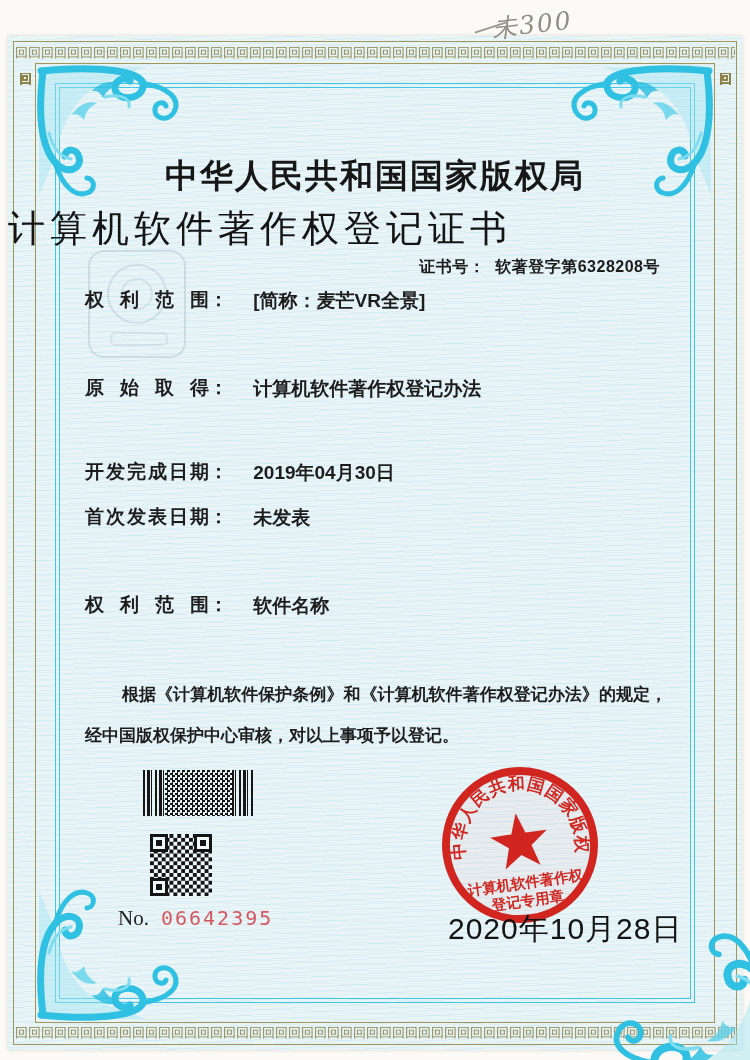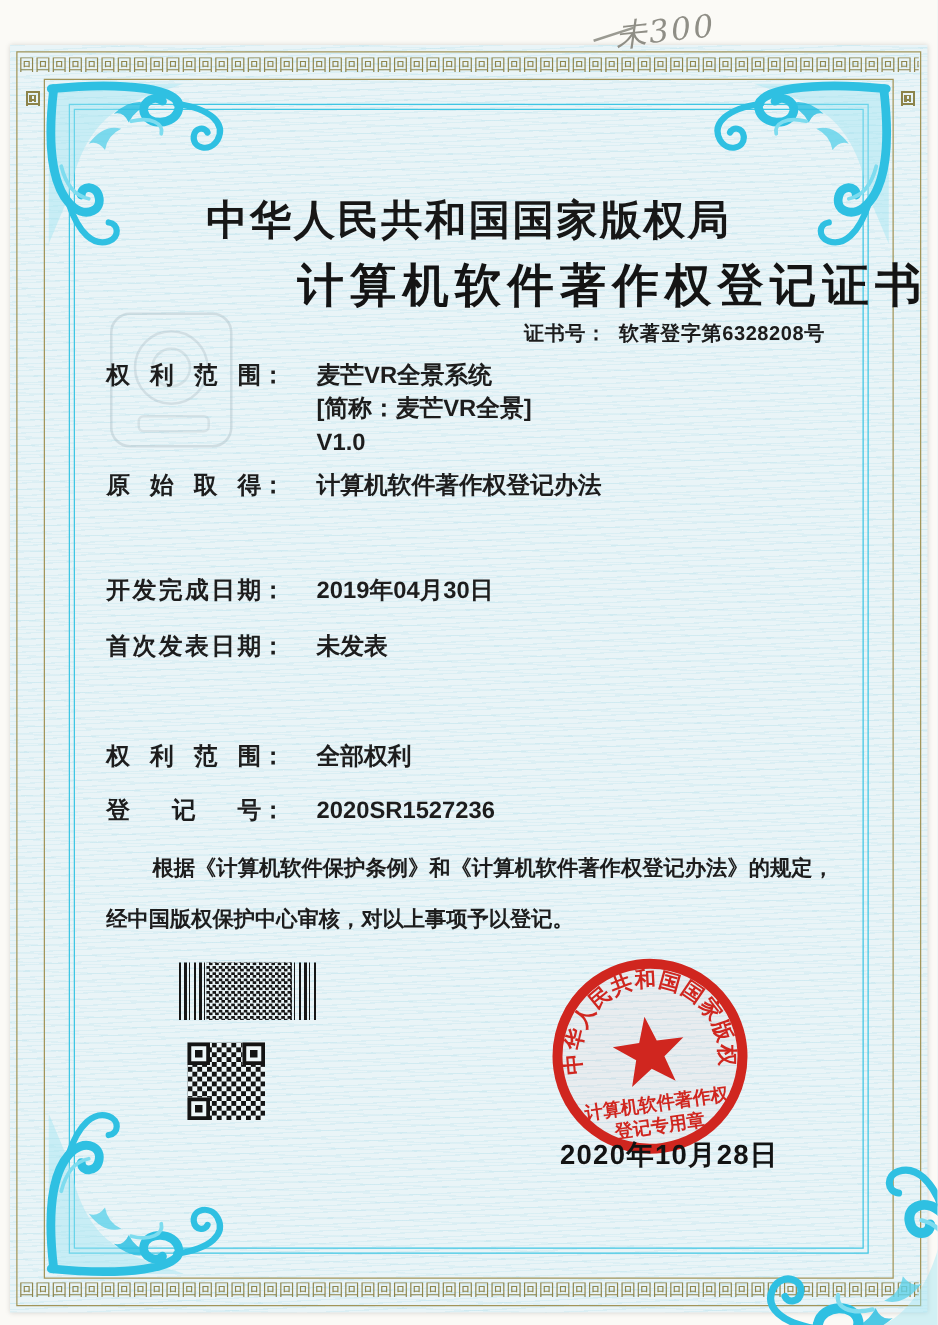--- a/index.html
+++ b/index.html
@@ -63,22 +63,22 @@
     position:absolute;left:20px;bottom:10px;width:54px;height:10px;border-radius:5px;
     border:2px solid rgba(150,170,178,.22);
   }
 
   
   .t1{
     position:absolute;left:0;right:0;top:118px;text-align:center;
     font-size:33px;font-weight:700;color:#171717;letter-spacing:2px;
   }
   .t2{
-    position:absolute;left:0;right:0;top:168px;text-align:right;
-    font-size:37px;font-weight:700;color:#141414;letter-spacing:5px;
+    position:absolute;left:0;right:0;top:168px;text-align:left;
+    font-size:37px;font-weight:400;color:#141414;letter-spacing:5px;
   }
   .certno{
     position:absolute;right:82px;top:221px;
     font-size:16px;font-weight:700;color:#1c1c1c;letter-spacing:.5px;
   }
   .certno .lbl{margin-right:10px;}
 
   
   .frow{position:absolute;left:77px;font-size:19px;font-weight:700;color:#1d1d1d;}
   .flabel{
@@ -120,21 +120,21 @@
 
   
   .serial{position:absolute;left:110px;top:870px;}
   .serial .pfx{font-family:"Liberation Serif", serif;font-size:21px;color:#222;}
   .serial .num{
     font-family:"DejaVu Sans Mono", monospace;font-size:20px;color:#d4565f;
     letter-spacing:2px;margin-left:12px;
   }
   .issue-date{
     position:absolute;left:440px;top:873px;
-    font-size:22px;font-weight:700;color:#131313;letter-spacing:1px;
+    font-size:30px;font-weight:400;color:#131313;letter-spacing:1px;
   }
 
   
   .seal{position:absolute;left:432px;top:729px;width:160px;height:160px;transform:rotate(-8deg);}
 
   
   .handnote{
     position:absolute;left:492px;top:8px;
     font-family:"DejaVu Serif", serif;font-style:italic;
     font-size:25px;color:#8f8e86;transform:rotate(-6deg);letter-spacing:2px;
@@ -197,23 +197,21 @@
 
     <div class="t1">中华人民共和国国家版权局</div>
     <div class="t2">计算机软件著作权登记证书</div>
     <div class="certno">
       <span class="lbl">证书号：</span><span>软著登字第6328208号</span>
     </div>
 
     <div class="frow" style="top:251px">
       <span class="flabel">权利范围</span><span class="fcolon">：</span>
       <span class="fval">
-        <div>麦芒VR全景系统</div>
         <div>[简称：麦芒VR全景]</div>
-        <div>V1.0</div>
       </span>
     </div>
 
     <div class="frow" style="top:339px">
       <span class="flabel">原始取得</span><span class="fcolon">：</span>
       <span class="fval"><div>计算机软件著作权登记办法</div></span>
     </div>
 
     <div class="frow" style="top:423px">
       <span class="flabel">开发完成日期</span><span class="fcolon">：</span>
@@ -221,39 +219,38 @@
     </div>
 
     <div class="frow" style="top:468px">
       <span class="flabel">首次发表日期</span><span class="fcolon">：</span>
       <span class="fval"><div>未发表</div></span>
     </div>
 
 
     <div class="frow" style="top:556px">
       <span class="flabel">权利范围</span><span class="fcolon">：</span>
-      <span class="fval"><div>全部权利</div></span>
-    </div>
-
-    <div class="frow" style="top:599px">
-      <span class="flabel">登记号</span><span class="fcolon">：</span>
-      <span class="fval"><div>2020SR1527236</div></span>
-    </div>
+      <span class="fval"><div>软件名称</div></span>
+    </div>
+
 
     <div class="statement">根据《计算机软件保护条例》和《计算机软件著作权登记办法》的规定，经中国版权保护中心审核，对以上事项予以登记。</div>
 
     <div class="barcode">
         <div class="mid"></div>
       </div>
     <div class="qr">
       <div class="finder f-tl"></div>
       <div class="finder f-tr"></div>
       <div class="finder f-bl"></div>
     </div>
 
+    <div class="serial">
+      <span class="pfx">No.</span><span class="num">06642395</span>
+    </div>
 
     <svg class="seal" viewBox="0 0 160 160">
       <circle cx="80" cy="80" r="74" fill="rgba(220,60,50,0.04)" stroke="#d0261f" stroke-width="8"></circle>
       <path id="sealArc" d="M29.2,103.7 A56,56 0 1 1 130.8,103.7" fill="none"></path>
       <text font-size="17" font-weight="bold" fill="#d0261f" letter-spacing="1">
         <textPath href="#sealArc" startOffset="18">中华人民共和国国家版权局</textPath>
       </text>
       <polygon fill="#d0261f" points="80,48 87.1,68.3 108.5,68.7 91.4,81.7 97.6,102.3 80,90 62.4,102.3 68.6,81.7 51.5,68.7 72.9,68.3"></polygon>
       <text x="80" y="123" text-anchor="middle" font-size="14.5" font-weight="bold" fill="#d0261f">计算机软件著作权</text>
       <text x="80" y="141" text-anchor="middle" font-size="14.5" font-weight="bold" fill="#d0261f">登记专用章</text>

